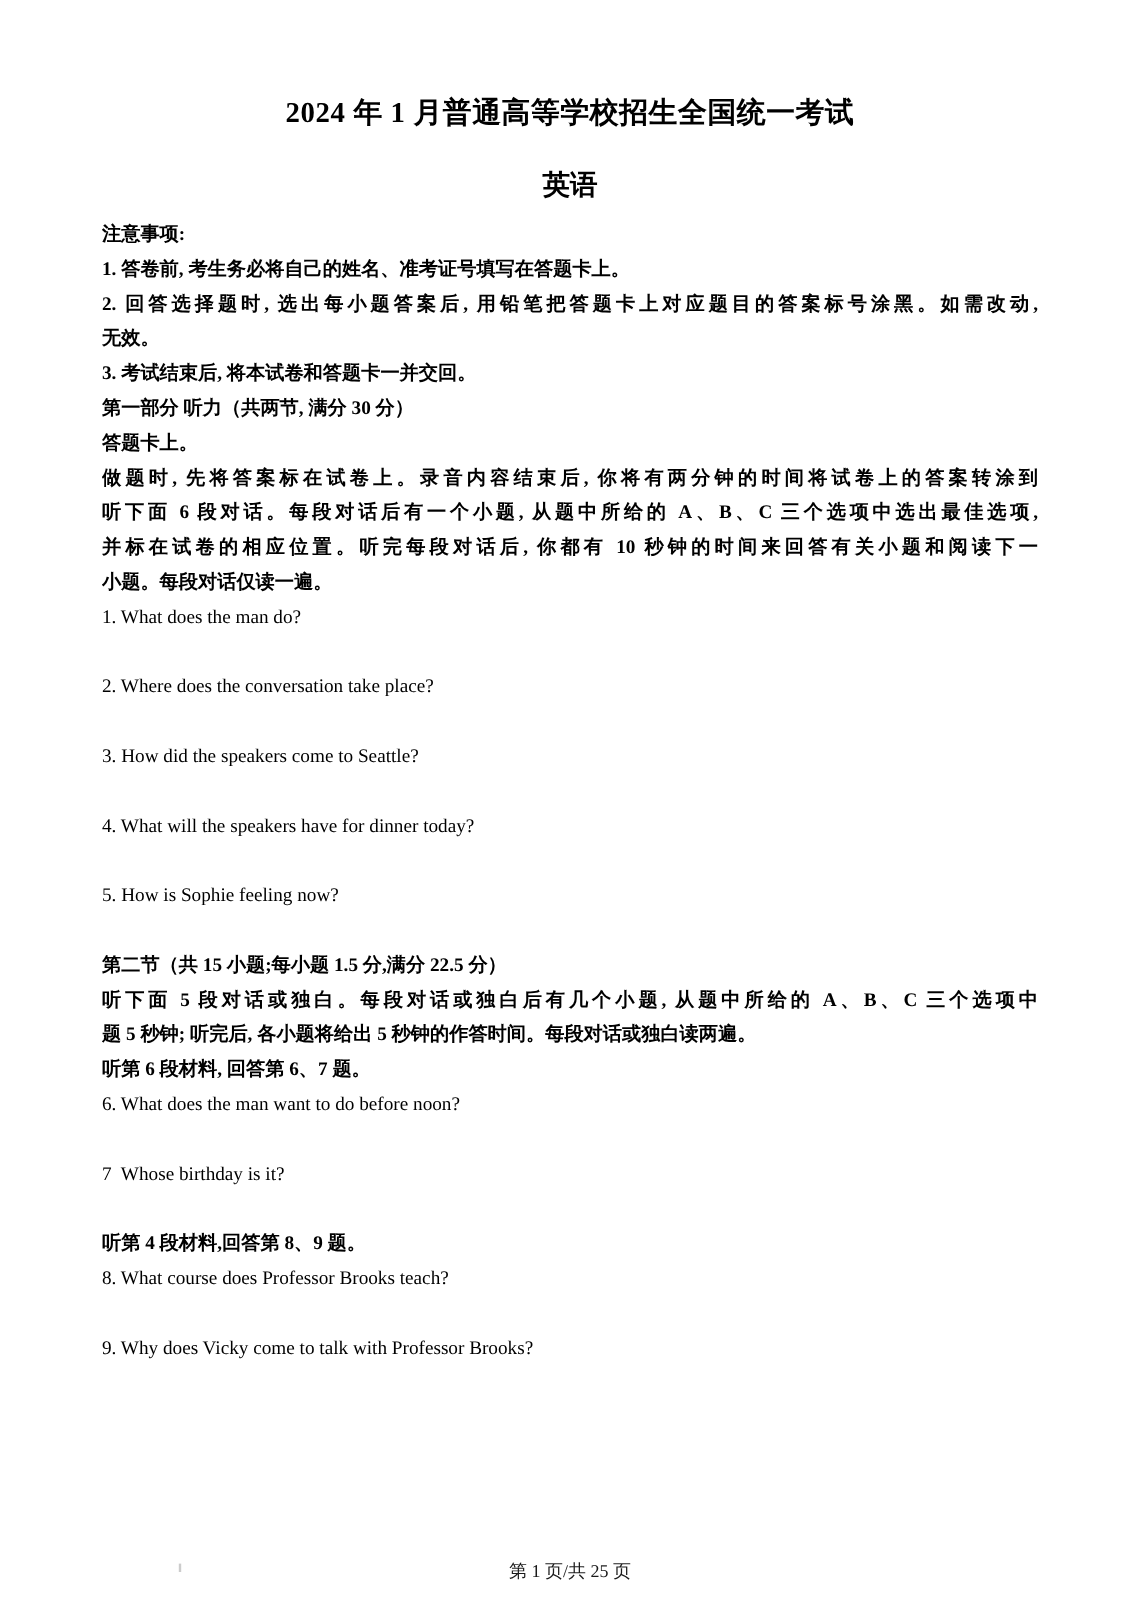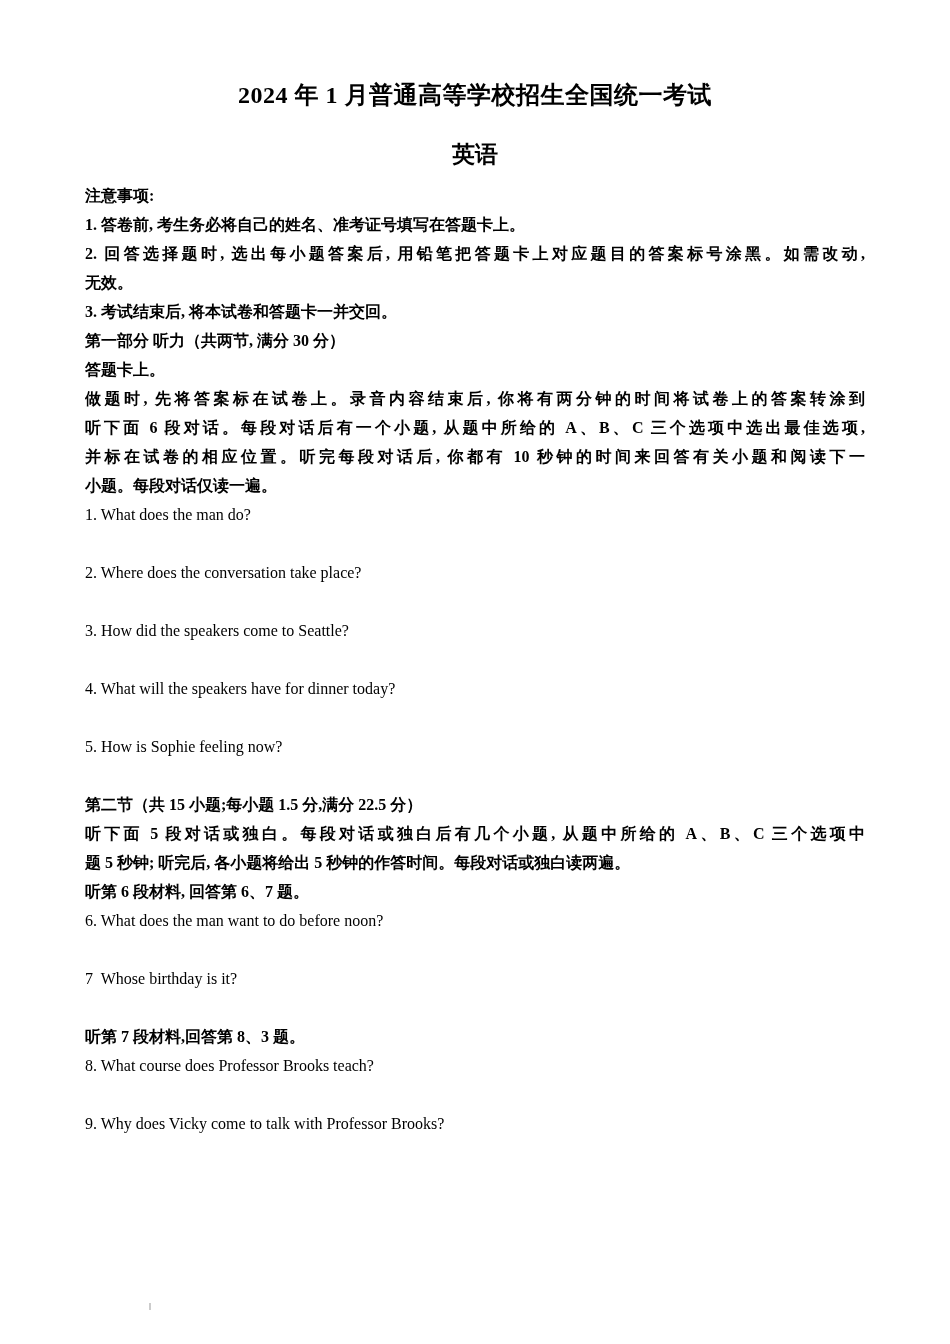--- a/index.html
+++ b/index.html
@@ -135,26 +135,27 @@
     <div class="ln en">6. What does the man want to do before noon?</div>
     <div class="ln en opt">
       
     </div>
 
     <div class="ln en">7&nbsp; Whose birthday is it?</div>
     <div class="ln en opt">
       
     </div>
 
-    <div class="ln zh">听第 7 段材料,回答第 8、3 题。</div>
+    <div class="ln zh">听第 4 段材料,回答第 8、9 题。</div>
 
     <div class="ln en">8. What course does Professor Brooks teach?</div>
     <div class="ln en opt">
       
     </div>
 
     <div class="ln en">9. Why does Vicky come to talk with Professor Brooks?</div>
 
   </div>
 
+  <div class="footer">第 1 页/共 25 页</div>
   <div class="stray"></div>
 
 </div>
 
 </body></html>

